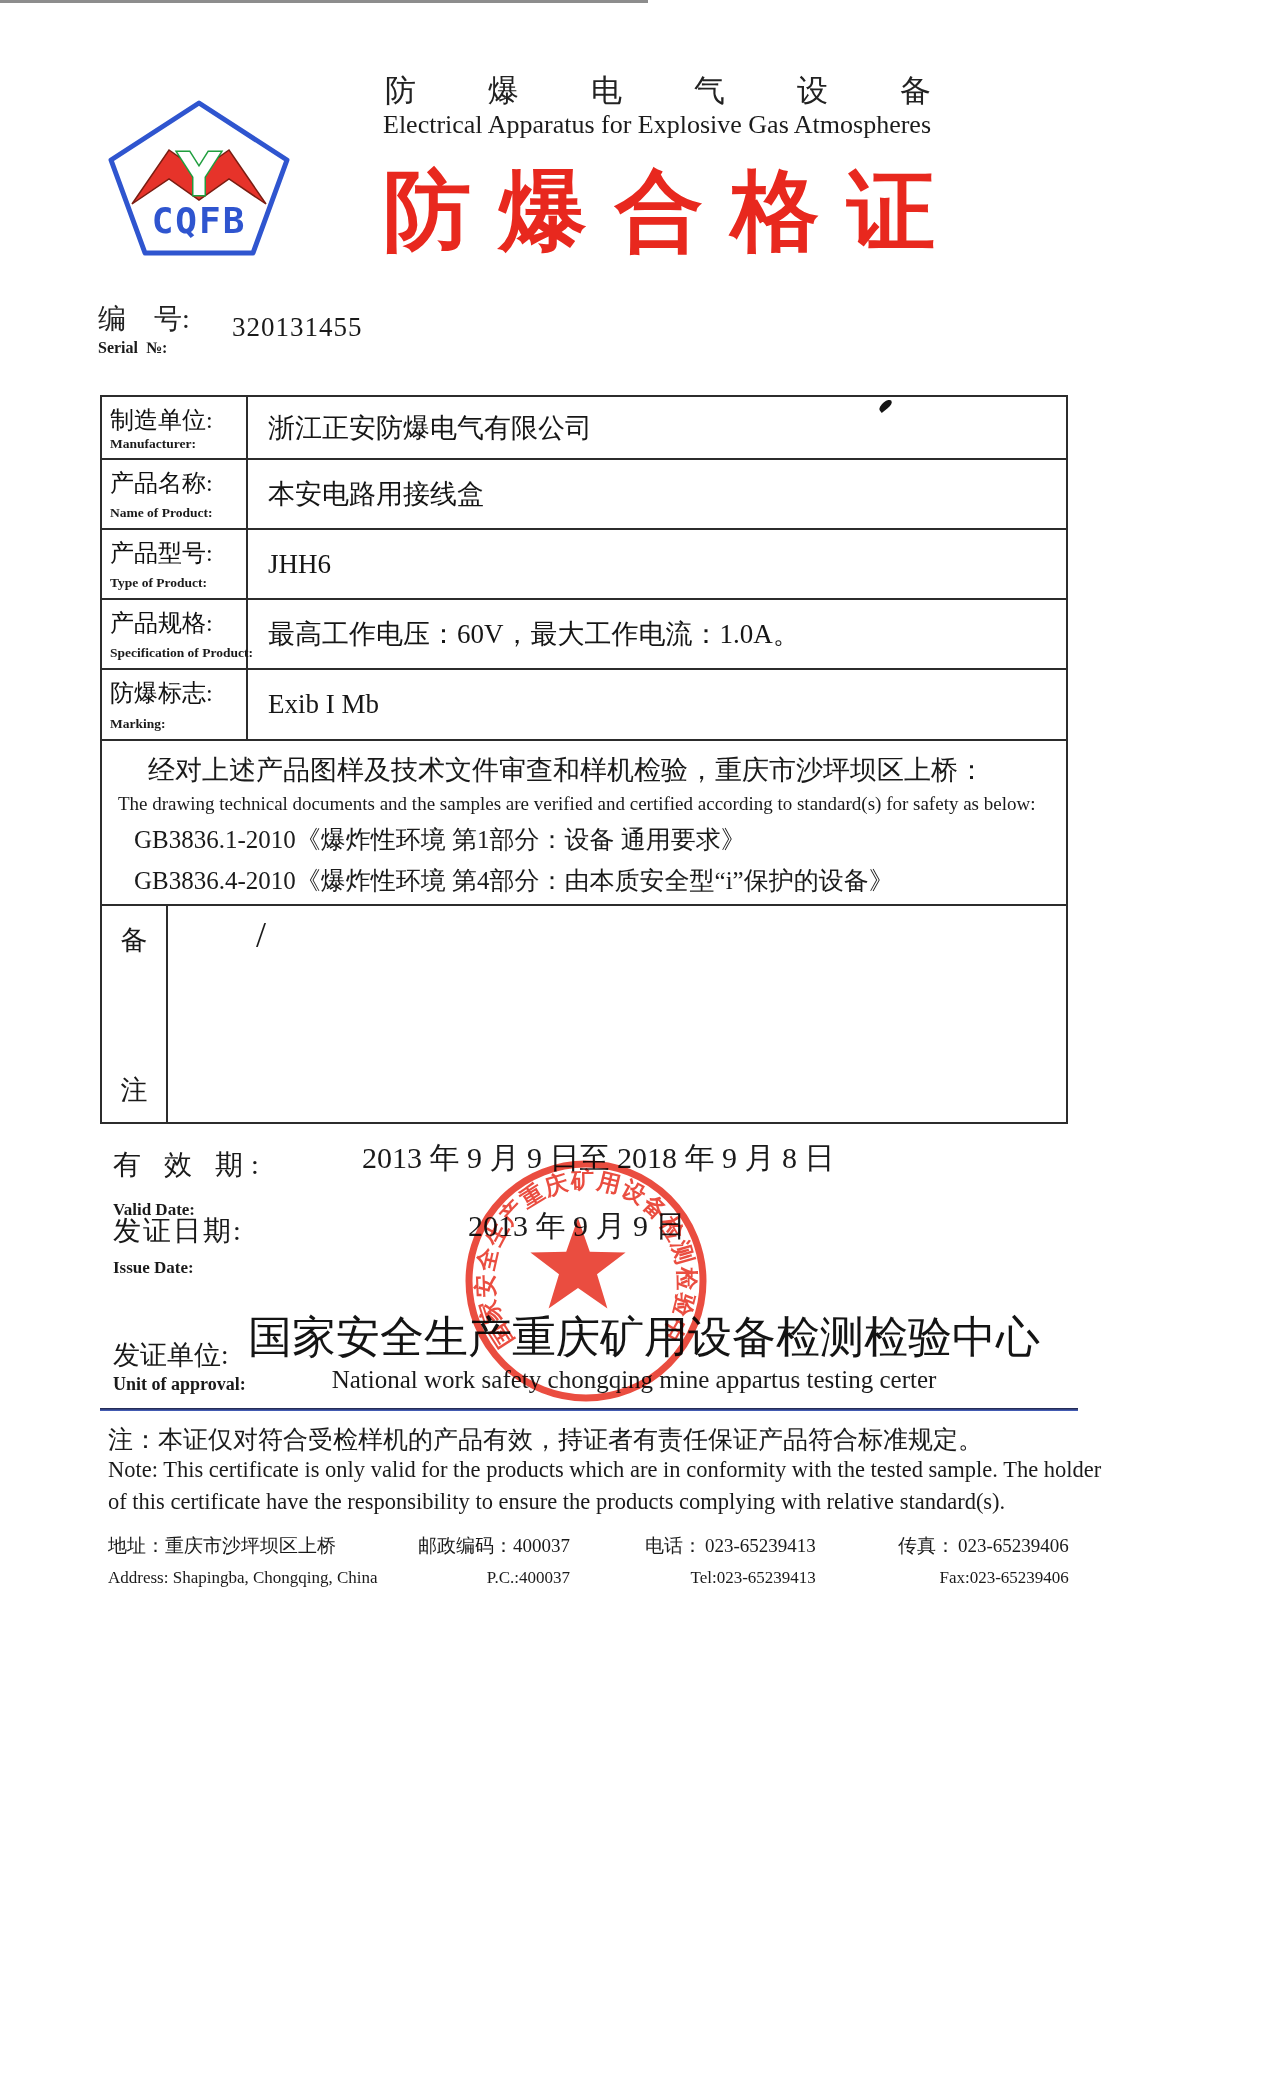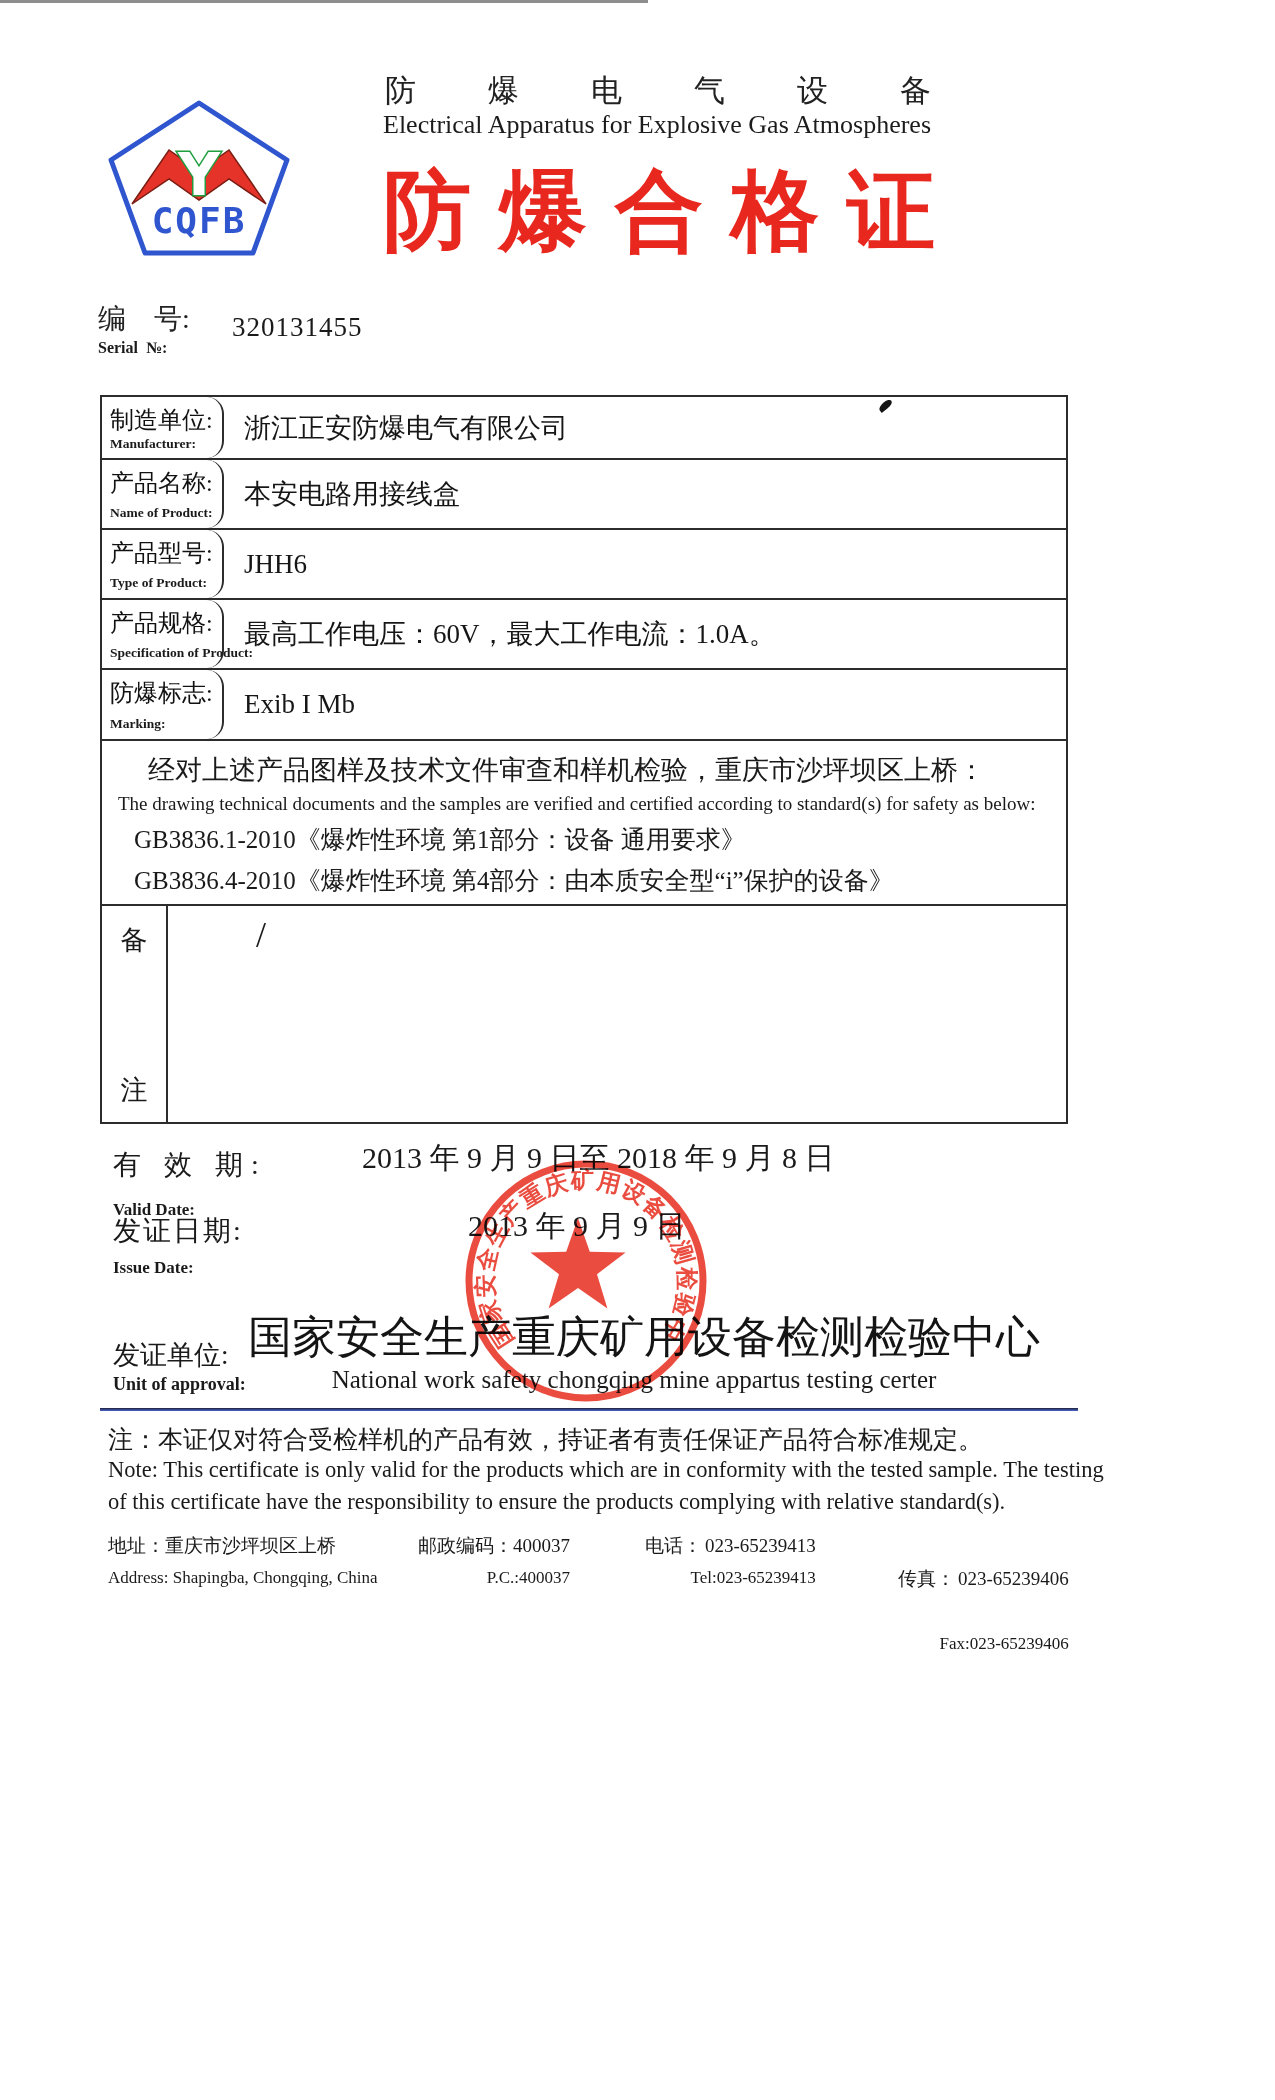--- a/index.html
+++ b/index.html
@@ -22,21 +22,21 @@
 
   
   .serial-cn { left:98px; top:300px; font-size:28px; white-space:pre; color:#222; }
   .serial-en { left:98px; top:339px; font-size:16px; font-weight:bold; white-space:pre; }
   .serial-val { left:232px; top:312px; font-size:27px; letter-spacing:1px; }
 
   
   .cert-table { left:100px; top:395px; width:968px; border:2px solid #2c2c2c; }
   .t-row { display:flex; border-bottom:2px solid #2c2c2c; }
   .t-row:last-child { border-bottom:none; }
-  .t-label { width:122px; border-right:2px solid #2c2c2c; padding:7px 4px 4px 8px; display:flex; flex-direction:column;border-radius:17px; }
+  .t-label { width:146px; border-right:2px solid #2c2c2c; padding:7px 4px 4px 8px; display:flex; flex-direction:column; }
   .t-label .cn { font-size:24px; color:#111; white-space:nowrap; }
   .t-label .en { font-size:13.5px; font-weight:bold; margin-top:auto; padding-bottom:3px; white-space:nowrap; }
   .t-value { flex:1; display:flex; align-items:center; padding-left:20px; font-size:27px; color:#161616; position:relative; }
   .std-cell { padding:10px 14px 8px 14px; border-bottom:2px solid #2c2c2c; }
   .std-cn { font-size:27px; padding-left:32px; line-height:38px; }
   .std-en { font-size:19px; line-height:30px; padding-left:2px; }
   .std-item { font-size:25px; line-height:41px; padding-left:18px; }
   .remark-row { display:flex; height:216px; }
   .remark-label { width:66px; border-right:2px solid #2c2c2c; display:flex; flex-direction:column; align-items:center; justify-content:space-between; padding:16px 0 14px 0; font-size:27px; }
   .remark-value { flex:1; font-size:36px; font-weight:300; padding:8px 0 0 88px; }
@@ -66,21 +66,21 @@
   .note-en2 { left:108px; top:1489px; font-size:22.5px; white-space:nowrap; }
 
   
   .foot { top:1530px; line-height:32px; white-space:nowrap; }
   .foot .l1 { font-size:19px; }
   .foot .l2 { font-size:17px;text-align:right; }
   .foot .lbl { display:inline-block; }
   .fc1 { left:108px; }
   .fc2 { left:418px; } .fc2 .lbl { width:95px; }
   .fc3 { left:645px; } .fc3 .lbl { width:60px; }
-  .fc4 { left:898px; } .fc4 .lbl { width:60px;margin-top:33px; }
+  .fc4 { left:898px; } .fc4 .lbl { width:60px; }
 
   
   .stamp { left:452px; top:1150px; mix-blend-mode:multiply; opacity:.9; }
 
   
   .logo { left:108px; top:100px; }
 </style>
 </head>
 <body>
 
@@ -183,21 +183,21 @@
     <circle cx="134" cy="131" r="117" fill="none" stroke="#e8392b" stroke-width="7"></circle>
     <polygon points="126,68 137.8,101.8 173.6,102.6 145,124.2 155.4,158.5 126,138 96.6,158.5 107,124.2 78.4,102.6 114.2,101.8" fill="#e8392b"></polygon>
     <text font-size="23" fill="#e8392b" letter-spacing="1.5" font-family="Liberation Serif, serif" font-weight="bold">
       <textPath href="#ringPath" startOffset="0">国家安全生产重庆矿用设备检测检验中心</textPath>
     </text>
   </svg>
 
   <div class="abs hr-line"></div>
 
   <div class="abs note-cn">注：本证仅对符合受检样机的产品有效，持证者有责任保证产品符合标准规定。</div>
-  <div class="abs note-en1">Note: This certificate is only valid for the products which are in conformity with the tested sample. The testing</div>
+  <div class="abs note-en1">Note: This certificate is only valid for the products which are in conformity with the tested sample. The holder</div>
   <div class="abs note-en2">of this certificate have the responsibility to ensure the products complying with relative standard(s).</div>
 
   <div class="abs foot fc1">
     <div class="l1">地址：重庆市沙坪坝区上桥</div>
     <div class="l2">Address: Shapingba, Chongqing, China</div>
   </div>
   <div class="abs foot fc2">
     <div class="l1">
       <span class="lbl">邮政编码：</span><span>400037</span>
     </div>

